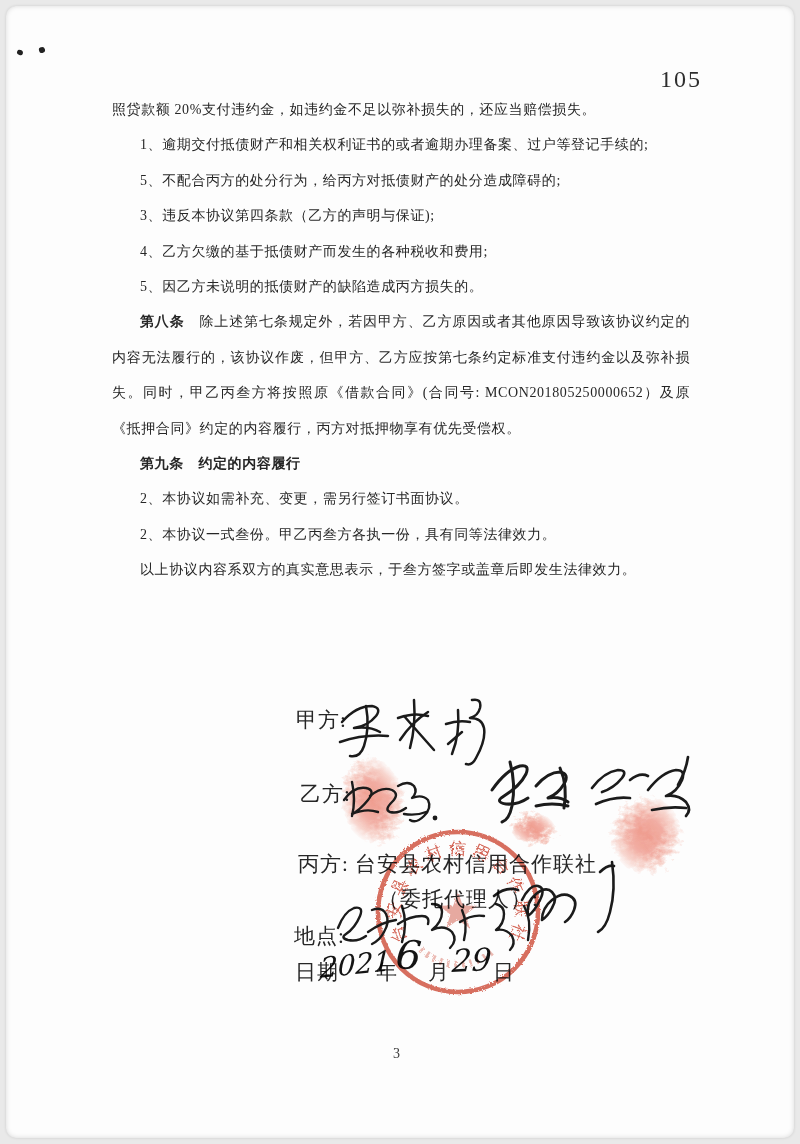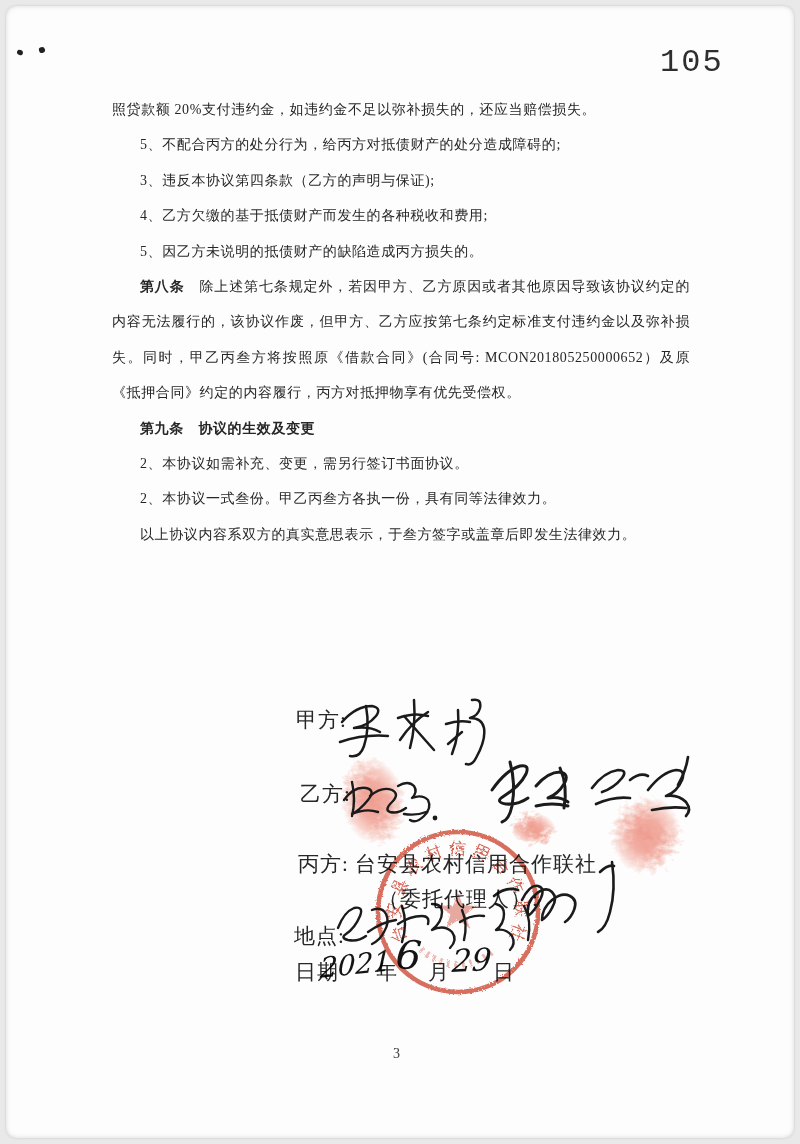--- a/index.html
+++ b/index.html
@@ -10,23 +10,23 @@
     overflow:hidden;
   }
   .page{position:relative;width:800px;height:1144px;}
   .sheet{
     position:absolute;left:6px;top:6px;right:6px;bottom:6px;
     background:#fdfdfd;border-radius:10px;
     box-shadow:0 0 5px rgba(0,0,0,.15) inset, 0 0 3px rgba(0,0,0,.12);
   }
   
   .corner-num{
-    position:absolute;left:660px;top:44px;
-    font-size:32px;letter-spacing:2px;color:#2e2e2e;
-    font-family:Liberation Mono, monospace;
+    position:absolute;left:660px;top:66px;
+    font-size:24px;letter-spacing:2px;color:#2e2e2e;
+    font-family:Liberation Serif, serif;
   }
   .footer-num{
     position:absolute;left:393px;top:1046px;
     font-size:14px;color:#3a3a3a;
   }
   
   .speck{position:absolute;background:#222;border-radius:45% 55% 50% 50%;}
   .speck.s1{left:17px;top:50px;width:6px;height:5px;transform:rotate(20deg);}
   .speck.s2{left:39px;top:47px;width:6px;height:6px;transform:rotate(-15deg);}
   
@@ -66,26 +66,27 @@
 <div class="page">
   <div class="sheet"></div>
 
   <div class="speck s1"></div>
   <div class="speck s2"></div>
 
   <div class="corner-num">105</div>
 
   <div class="doc">
     <p class="noindent">照贷款额 20%支付违约金，如违约金不足以弥补损失的，还应当赔偿损失。</p>
+    <p>1、逾期交付抵债财产和相关权利证书的或者逾期办理备案、过户等登记手续的;</p>
     <p>5、不配合丙方的处分行为，给丙方对抵债财产的处分造成障碍的;</p>
     <p>3、违反本协议第四条款（乙方的声明与保证);</p>
     <p>4、乙方欠缴的基于抵债财产而发生的各种税收和费用;</p>
     <p>5、因乙方未说明的抵债财产的缺陷造成丙方损失的。</p>
     <p><span class="lead">第八条</span><span>　除上述第七条规定外，若因甲方、乙方原因或者其他原因导致该协议约定的内容无法履行的，该协议作废，但甲方、乙方应按第七条约定标准支付违约金以及弥补损失。同时，甲乙丙叁方将按照原《借款合同》(合同号: MCON201805250000652）及原《抵押合同》约定的内容履行，丙方对抵押物享有优先受偿权。</span></p>
-    <p class="bold">第九条　协议的生效及变更</p>
+    <p class="bold">第九条　约定的内容履行</p>
     <p>2、本协议如需补充、变更，需另行签订书面协议。</p>
     <p>2、本协议一式叁份。甲乙丙叁方各执一份，具有同等法律效力。</p>
     <p>以上协议内容系双方的真实意思表示，于叁方签字或盖章后即发生法律效力。</p>
   </div>
 
   <div class="lbl" style="left:296px;top:706px;">甲方:</div>
   <div class="lbl" style="left:300px;top:780px;text-align:center;">乙方:</div>
   <div class="lbl" style="left:298px;top:850px;"><span>丙方:</span> <span>台安县农村信用合作联社</span></div>
   <div class="lbl" style="left:378px;top:885px;">（委托代理人）:</div>
   <div class="lbl" style="left:294px;top:922px;">地点:</div>

